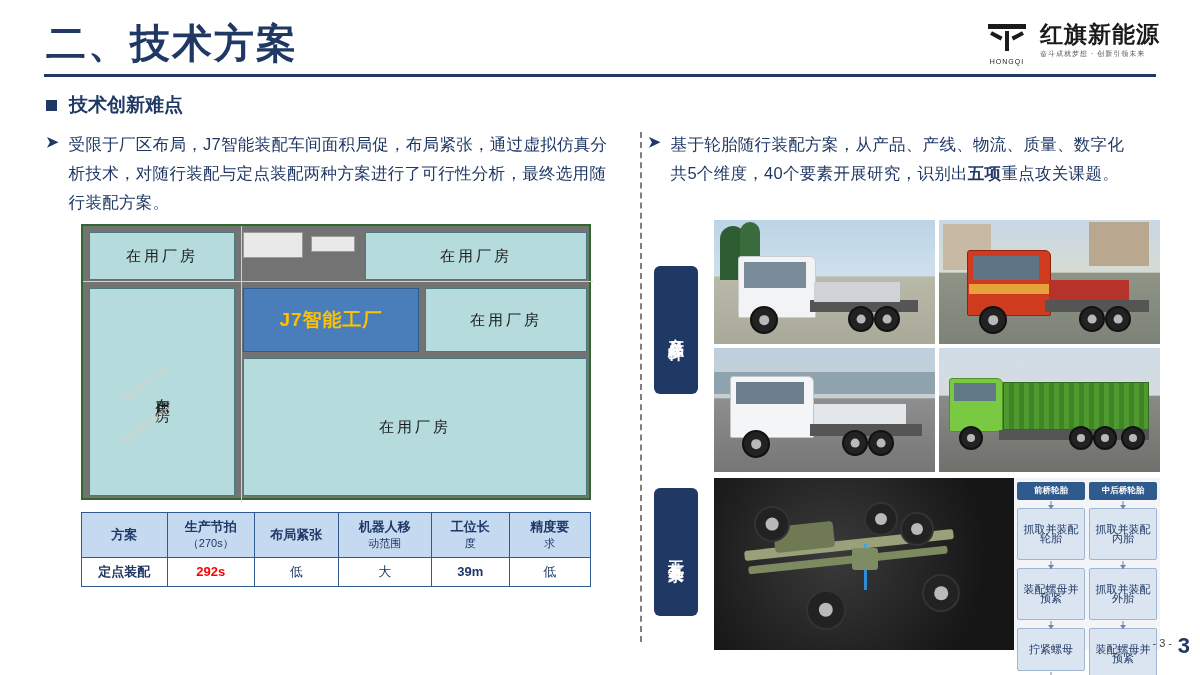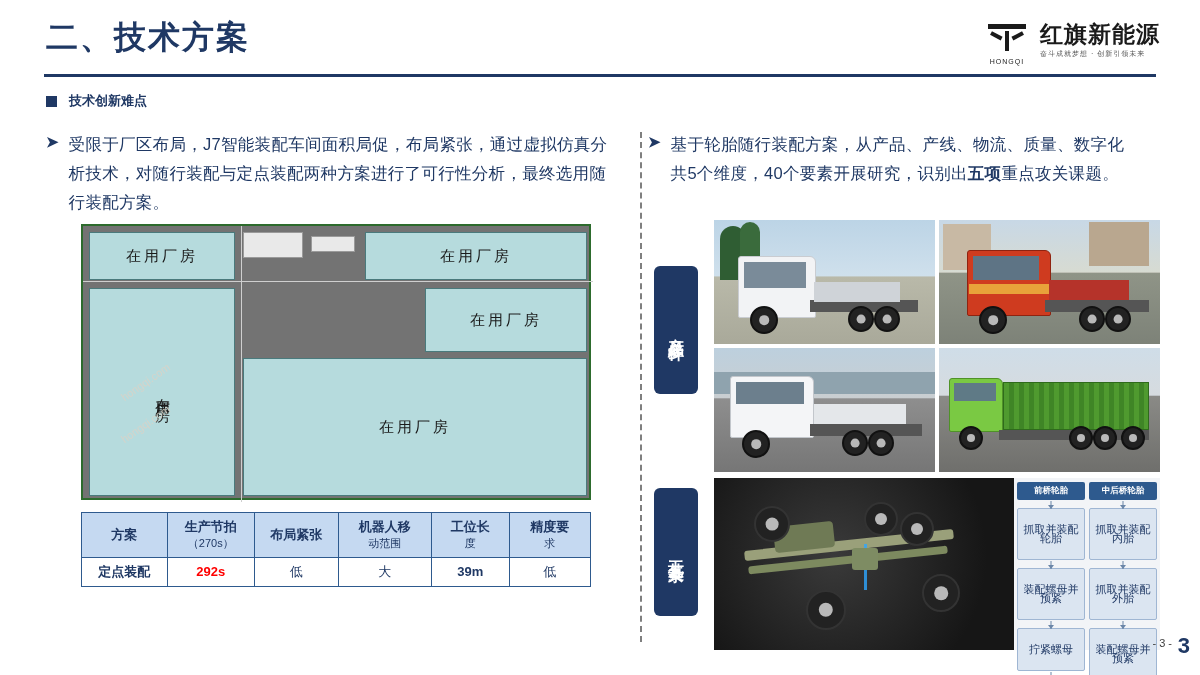--- a/index.html
+++ b/index.html
@@ -6,21 +6,21 @@
   html, body { margin:0; padding:0; }
   body {
     width:1200px; height:675px; background:#ffffff;
     font-family:"Liberation Sans", sans-serif;
     position:relative; overflow:hidden;
   }
 
   
   .slide-title {
     position:absolute; left:46px; top:16px;
-    font-size:32px; font-weight:bold; color:#1F3864;
+    font-size:40px; font-weight:bold; color:#1F3864;
     letter-spacing:2px;
   }
   .title-rule {
     position:absolute; left:44px; top:74px; width:1112px; height:3px;
     background:#1F3864;
   }
   .logo-wrap {
     position:absolute; right:40px; top:12px; width:240px; height:58px;
     display:flex; align-items:center; justify-content:flex-end; gap:10px;
   }
@@ -33,21 +33,21 @@
   .logo-hongqi { position:absolute; left:0; bottom:-1px; width:46px; text-align:center; font-size:7px; letter-spacing:1px; color:#1a1a1a; }
   .logo-cn { font-size:23px; font-weight:bold; color:#1a1a1a; letter-spacing:1px; line-height:1; }
   .logo-sub { font-size:7px; color:#555; letter-spacing:1px; margin-top:3px; }
 
   
   .section-head {
     position:absolute; left:46px; top:92px;
     display:flex; align-items:center; gap:12px;
   }
   .section-head .sq { width:11px; height:11px; background:#1F3864; }
-  .section-head .txt { font-size:13px; font-weight:bold; color:#1F3864; }
+  .section-head .txt { font-size:19px; font-weight:bold; color:#1F3864; }
 
   
   .col-left { position:absolute; left:46px; top:130px; width:588px; height:520px; }
   .col-right { position:absolute; left:648px; top:130px; width:512px; height:520px; }
   .divider {
     position:absolute; left:640px; top:132px; height:510px; width:0;
     border-left:2px dashed #7f7f7f;
   }
 
   .bullet-row { display:flex; gap:10px; align-items:flex-start; }
@@ -200,20 +200,21 @@
 
     <div class="smallbox" style="left:160px; top:6px; width:60px; height:26px;"></div>
     <div class="smallbox" style="left:228px; top:10px; width:44px; height:16px;"></div>
 
     <div class="blk" style="left:6px; top:6px; width:146px; height:48px;">在用厂房</div>
 
     <div class="blk" style="left:282px; top:6px; width:222px; height:48px;">在用厂房</div>
 
     <div class="blk vtext" style="left:6px; top:62px; width:146px; height:208px;">在用厂房</div>
 
+    <div class="blk j7" style="left:160px; top:62px; width:176px; height:64px;">J7智能工厂</div>
 
     <div class="blk" style="left:342px; top:62px; width:162px; height:64px;">在用厂房</div>
 
     <div class="blk" style="left:160px; top:132px; width:344px; height:138px;">在用厂房</div>
 
     <div class="wm" style="left:34px; top:150px;">hongqi.com</div>
     <div class="wm" style="left:34px; top:192px;">hongqi.com</div>
   </div>
 
   <table class="tbl">

